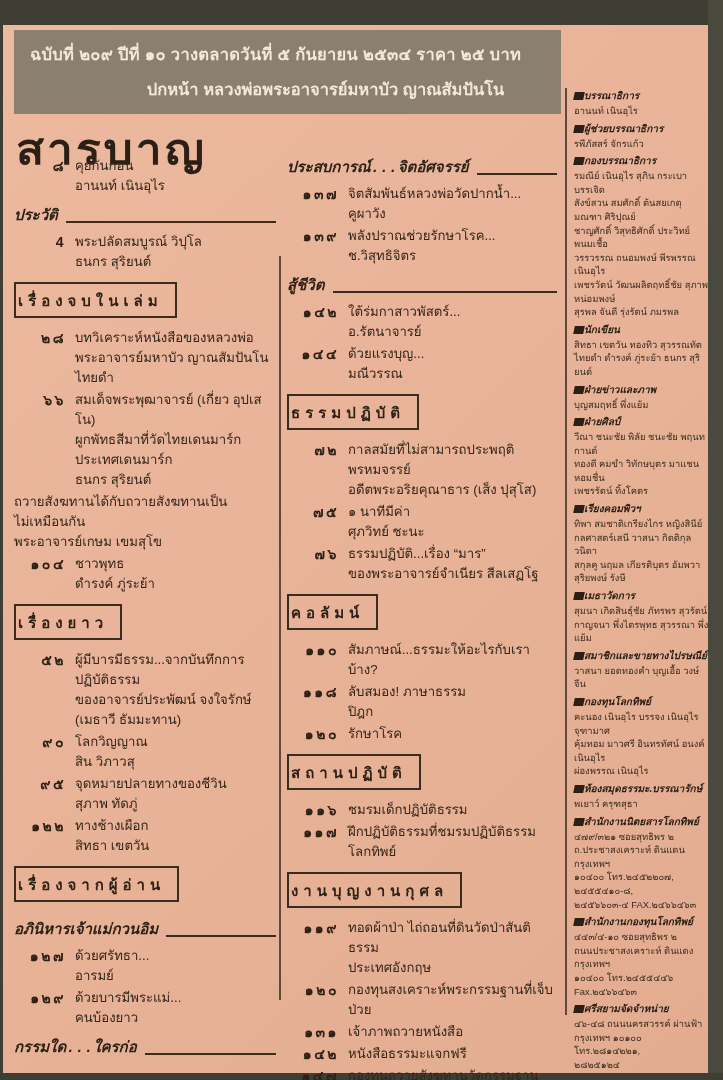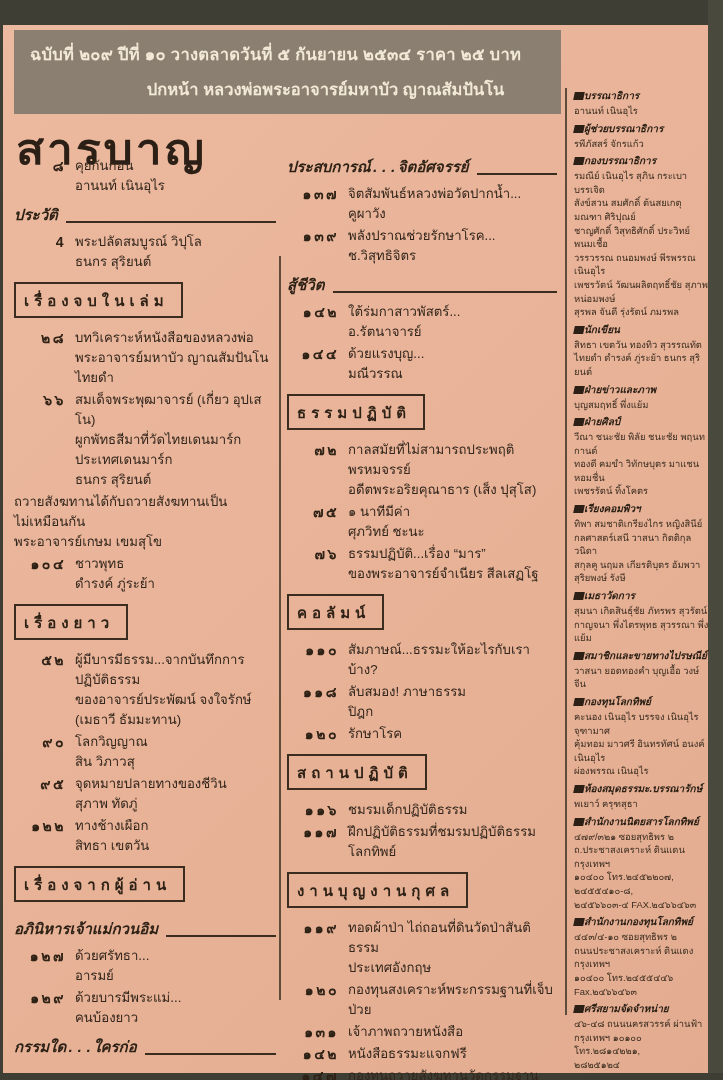--- a/index.html
+++ b/index.html
@@ -41,21 +41,21 @@
   .toc-entry{display:flex;gap:9px;margin-bottom:2px;}
   .toc-num{min-width:52px;text-align:right;font-weight:800;font-size:14px;
     letter-spacing:2.5px;line-height:20px;color:#2e2115;white-space:nowrap;}
   .toc-lines{flex:1;}
   .toc-line{font-size:13.2px;line-height:20px;color:var(--ink);}
 
   .rule-header{display:flex;align-items:flex-end;margin:7px 0 5px 0;font-family:Liberation Mono, monospace;}
   .rule-label{font-weight:bold;font-style:italic;font-size:15px;white-space:nowrap;color:#2e2115;}
   .rule-line{flex:1;border-bottom:2px solid #3a2c1f;margin:0 2px 4px 8px;}
 
-  .box-header{display:inline-block;border:2px solid #3a2c1f;padding:5px 12px 3px 8px;
+  .box-header{display:inline-block;border:2px solid #3a2c1f;padding:5px 12px 3px 2px;
     font-size:15px;font-weight:800;letter-spacing:5px;margin:8px 1px 8px 0;
     color:#2e2115;white-space:nowrap;}
   .box-wrap{margin:2px 0;}
 
   
   .mast-section{margin-bottom:5px;}
   .mast-header{display:flex;align-items:center;margin:4px 0 2px 0;}
   .square-icon{width:10px;height:8px;background:#2c2016;flex:0 0 auto;transform:skewX(-12deg);}
   .mast-title{font-weight:bold;font-style:italic;font-size:10px;color:#2c2016;line-height:12px;}
   .mast-line{font-size:9.4px;line-height:13.6px;color:#3a2c1f;}

